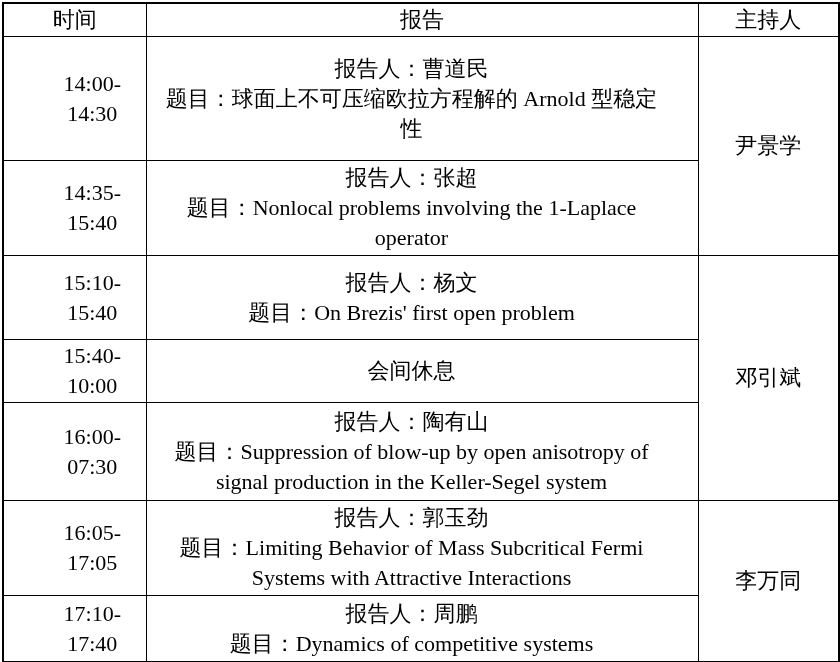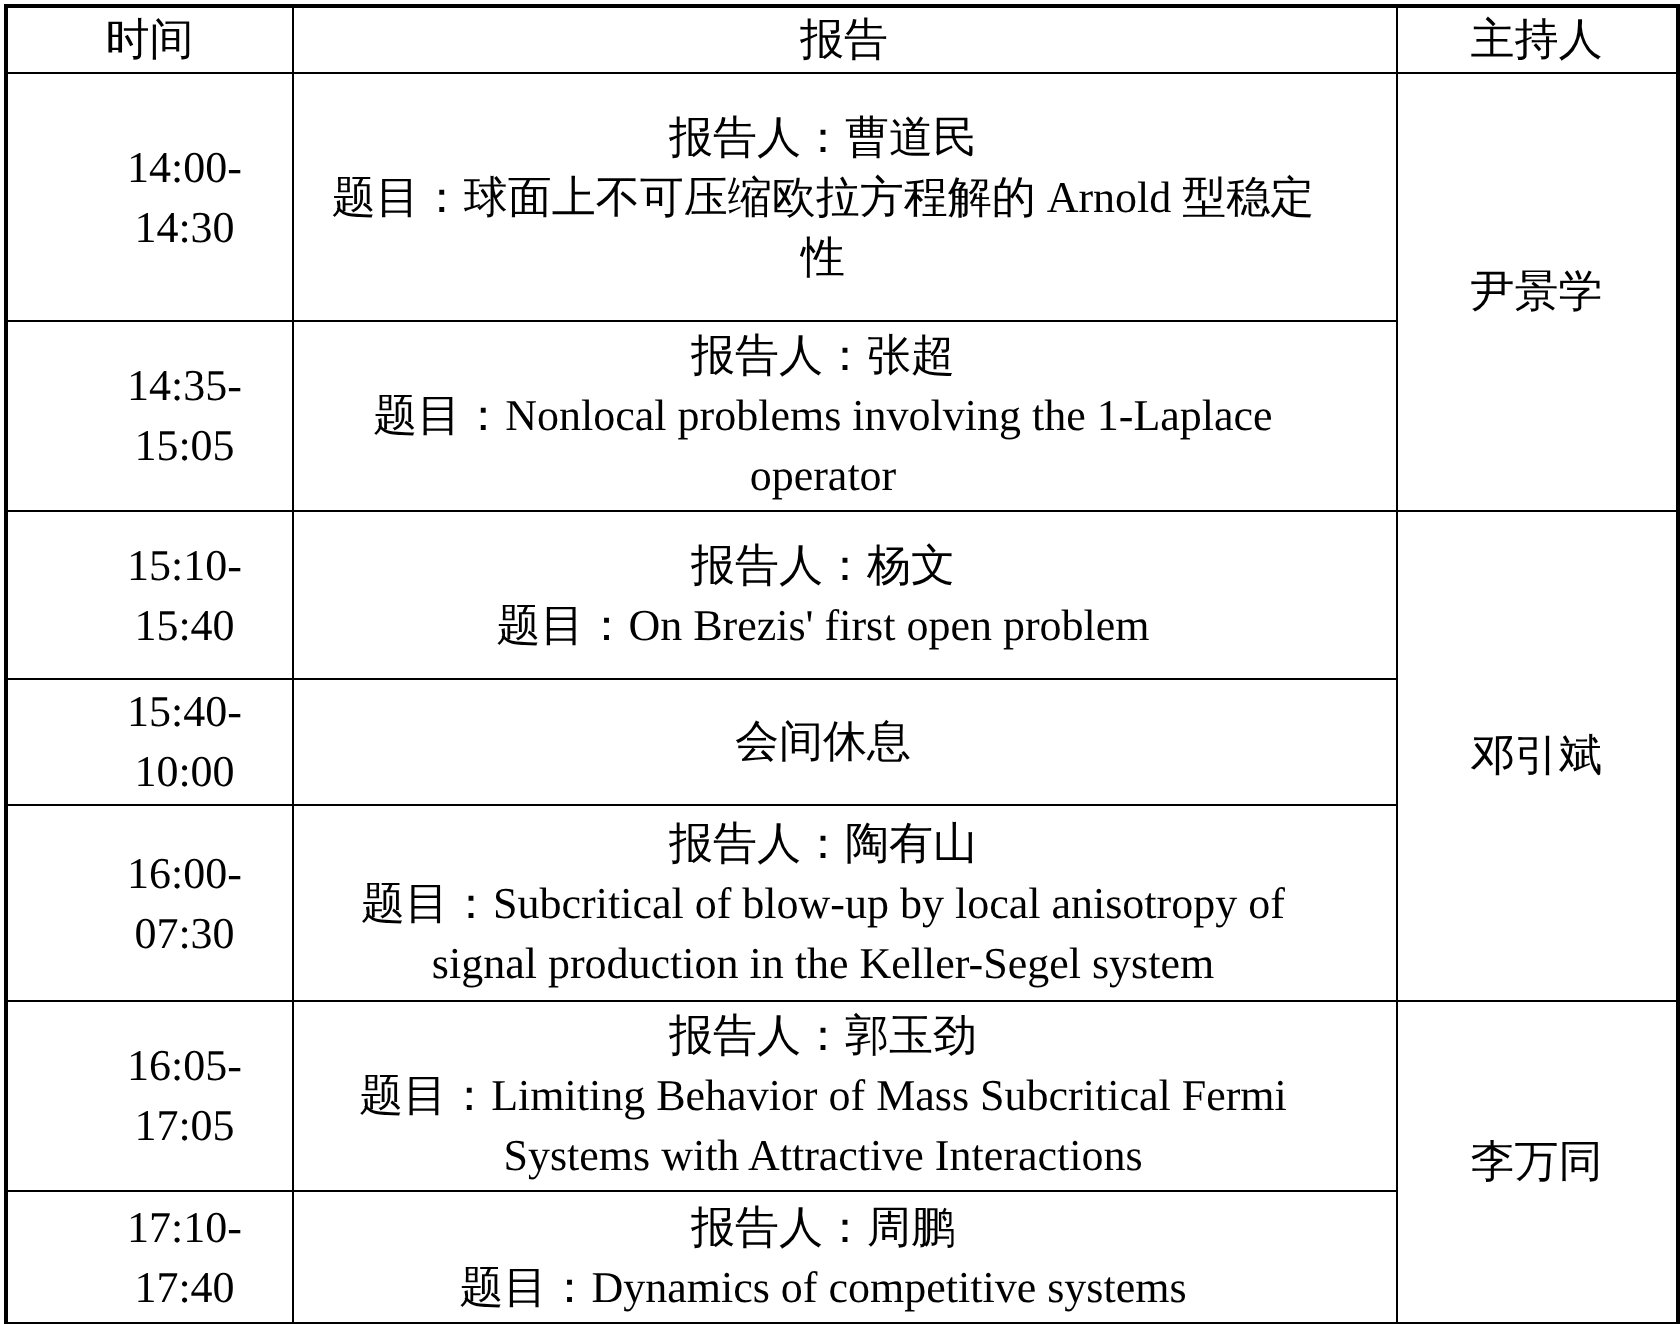--- a/index.html
+++ b/index.html
@@ -85,21 +85,21 @@
     <tr class="h-r1">
       <td class="time">14:00-14:30</td>
       <td class="talk">
         <span class="line"><span>报告人：</span><span>曹道民</span></span>
         <span class="line"><span>题目：</span><span>球面上不可压缩欧拉方程解的 Arnold 型稳定性</span></span>
       </td>
       <td class="chair" rowspan="2">尹景学</td>
     </tr>
 
     <tr class="h-r2">
-      <td class="time">14:35-15:05</td>
+      <td class="time">14:35-15:40</td>
       <td class="talk">
         <span class="line"><span>报告人：</span><span>张超</span></span>
         <span class="line"><span>题目：</span><span>Nonlocal problems involving the 1-Laplace operator</span></span>
       </td>
     </tr>
 
     <tr class="h-r3">
       <td class="time">15:10-15:40</td>
       <td class="talk">
         <span class="line"><span>报告人：</span><span>杨文</span></span>
@@ -110,21 +110,21 @@
 
     <tr class="h-r4">
       <td class="time">15:40-10:00</td>
       <td class="talk">会间休息</td>
     </tr>
 
     <tr class="h-r5">
       <td class="time">16:00-07:30</td>
       <td class="talk">
         <span class="line"><span>报告人：</span><span>陶有山</span></span>
-        <span class="line"><span>题目：</span><span>Subcritical of blow-up by local anisotropy of signal production in the Keller-Segel system</span></span>
+        <span class="line"><span>题目：</span><span>Suppression of blow-up by open anisotropy of signal production in the Keller-Segel system</span></span>
       </td>
     </tr>
 
     <tr class="h-r6">
       <td class="time">16:05-17:05</td>
       <td class="talk">
         <span class="line"><span>报告人：</span><span>郭玉劲</span></span>
         <span class="line"><span>题目：</span><span>Limiting Behavior of Mass Subcritical Fermi Systems with Attractive Interactions</span></span>
       </td>
       <td class="chair" rowspan="2">李万同</td>

